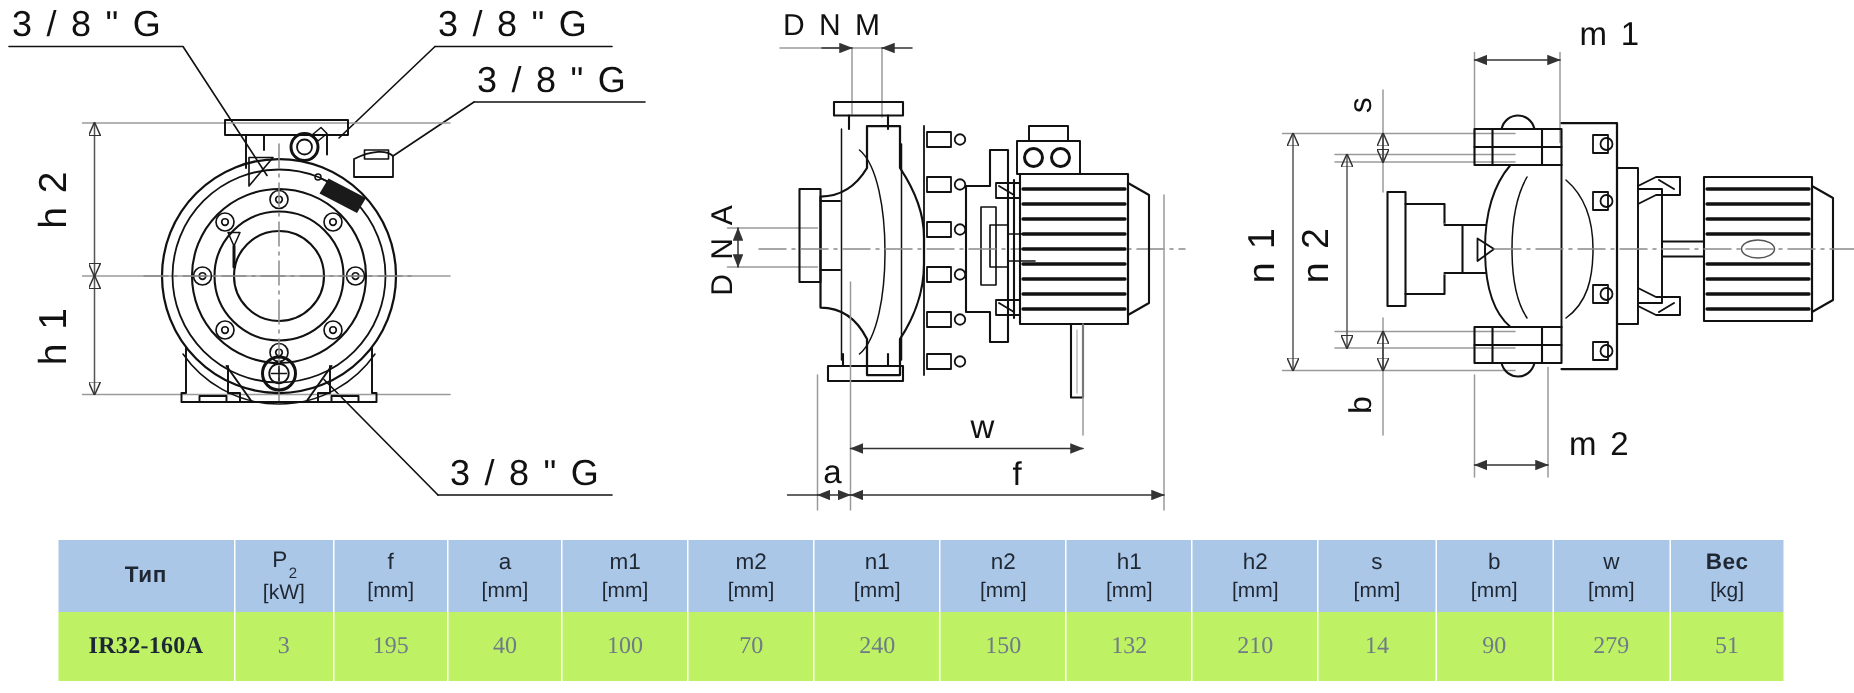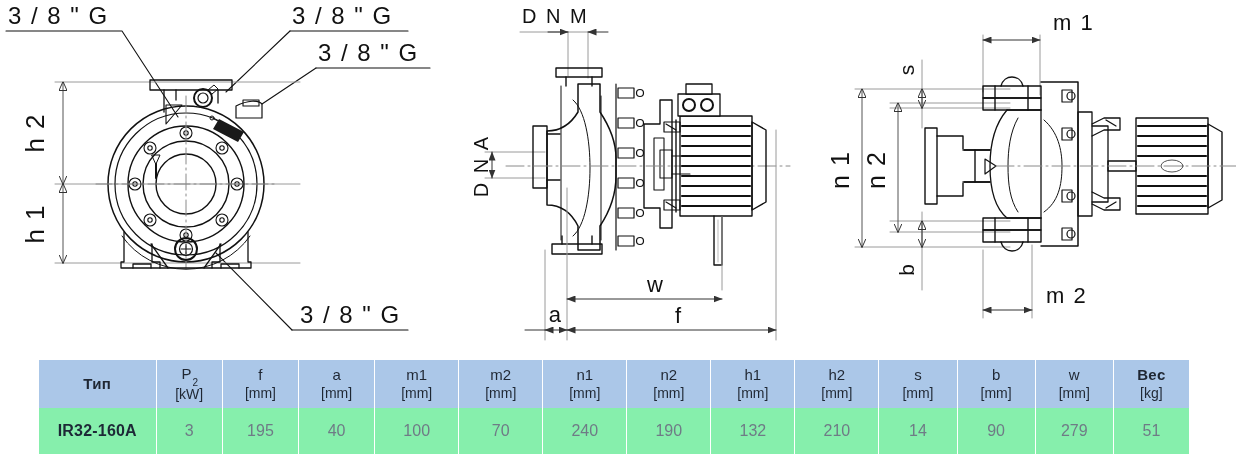--- a/index.html
+++ b/index.html
@@ -18,24 +18,25 @@
       vertical-align:middle;
       font-weight:normal;
       font-size:15px;
       color:#1f2733;
       padding:0;
       line-height:1.22;
       height:48px;
   }
   #spec-table thead th{background:#abc7e8;}
   #spec-table tbody td{
-      background:#86efac;
+      background:#bef264;
       color:#6f7b86;
       font-size:16px;
       height:46px;
+      font-family:Liberation Serif, serif;
   }
   #spec-table tbody td.type-cell{
       color:#1d2836;
       font-weight:bold;
       font-size:16px;
       letter-spacing:.2px;
   }
   #spec-table th.type-head{font-size:15px;}
   #spec-table th.bold-head .sym{font-weight:bold;letter-spacing:.4px;}
   .sym{display:block;}
@@ -485,21 +486,21 @@
   </thead>
   <tbody>
     <tr>
       <td class="type-cell">IR32-160A</td>
       <td>3</td>
       <td>195</td>
       <td>40</td>
       <td>100</td>
       <td>70</td>
       <td>240</td>
-      <td>190</td>
+      <td>150</td>
       <td>132</td>
       <td>210</td>
       <td>14</td>
       <td>90</td>
       <td>279</td>
       <td>51</td>
     </tr>
   </tbody>
 </table>
 

